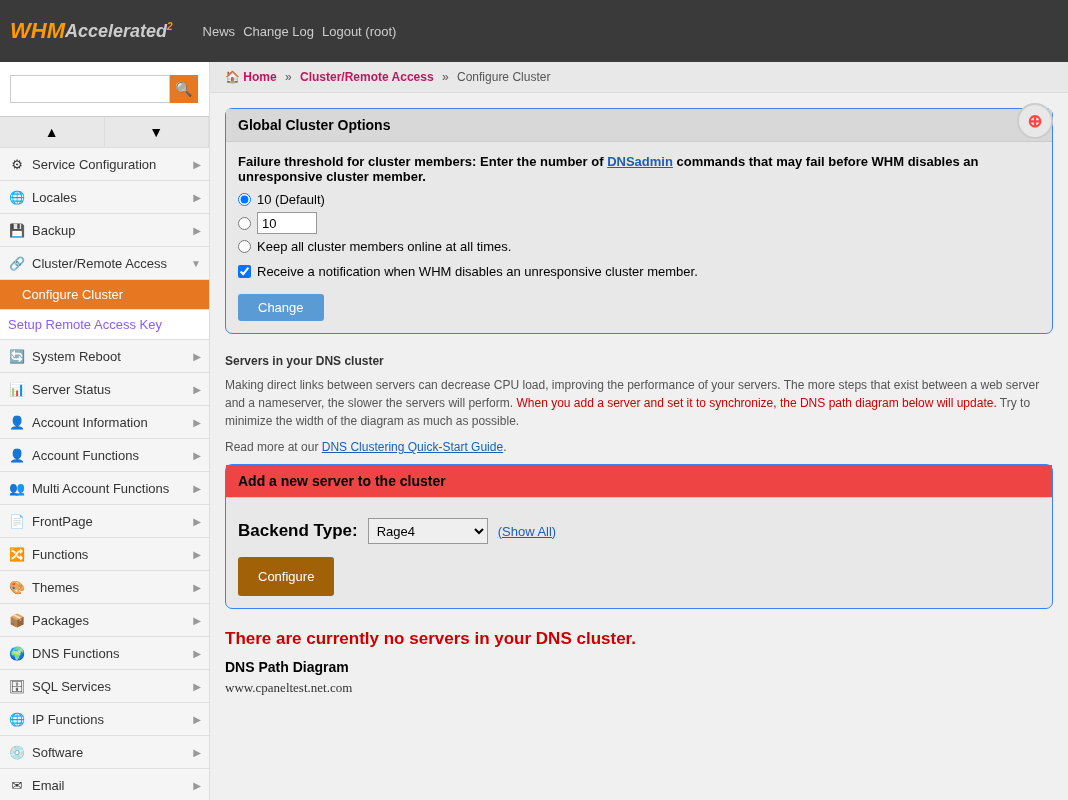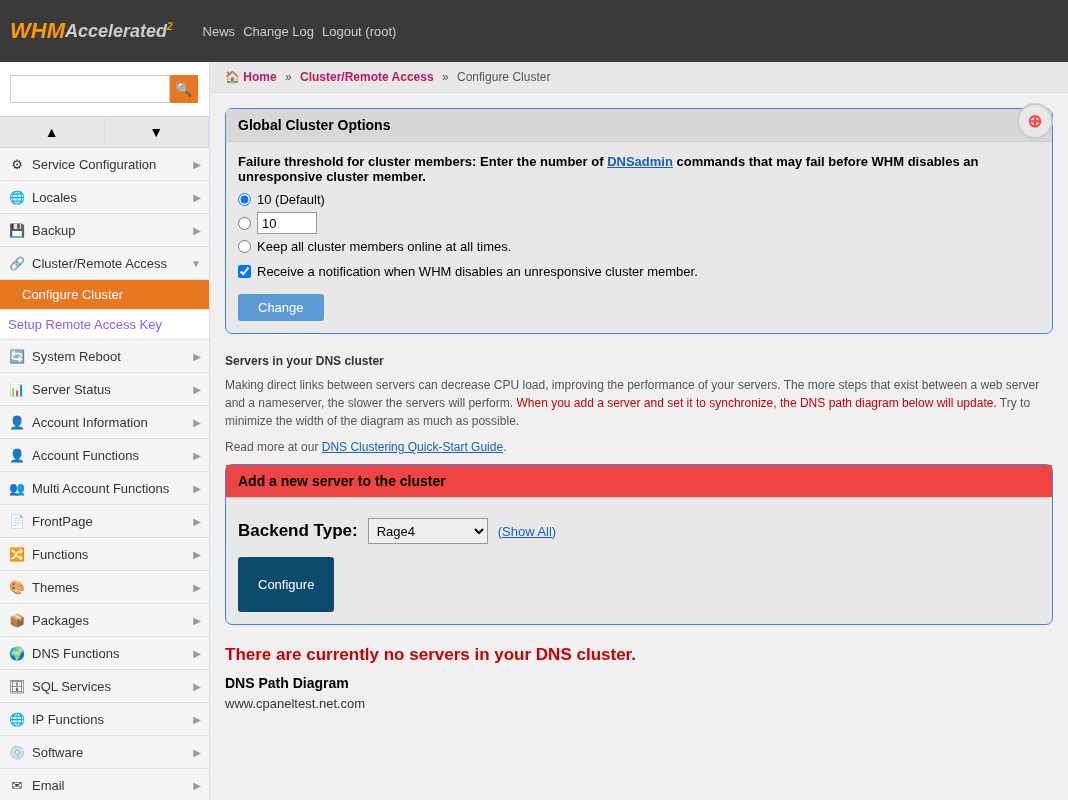--- a/index.html
+++ b/index.html
@@ -284,24 +284,24 @@
     .form-row select {
       height: 26px;
       border: 1px solid #999;
       font-size: 13px;
       padding: 0 4px;
       min-width: 120px;
     }
     .form-row a { color: #1a5fba; font-size: 13px; }
 
     .btn-configure {
-      background: #0c4a6e;
+      background: #a16207;
       color: #fff;
       border: none;
-      padding: 20px 20px;
+      padding: 12px 20px;
       font-size: 13px;
       border-radius: 3px;
       cursor: pointer;
       margin-top: 5px;
     }
 
     .no-servers-msg {
       color: #c00;
       font-weight: bold;
       font-size: 17px;
@@ -310,20 +310,21 @@
 
     .dns-path-title {
       font-size: 14px;
       font-weight: bold;
       margin: 10px 0 5px 0;
     }
 
     .dns-path-url {
       font-size: 13px;
       color: #333;
+      font-family: Liberation Serif, serif;
     }
 
     
     .content::-webkit-scrollbar { width: 12px; }
     .content::-webkit-scrollbar-track { background: #f0f0f0; }
     .content::-webkit-scrollbar-thumb { background: #bbb; border: 1px solid #999; }
 
     .sidebar::-webkit-scrollbar { width: 8px; }
     .sidebar::-webkit-scrollbar-track { background: #f0f0f0; }
     .sidebar::-webkit-scrollbar-thumb { background: #bbb; }

